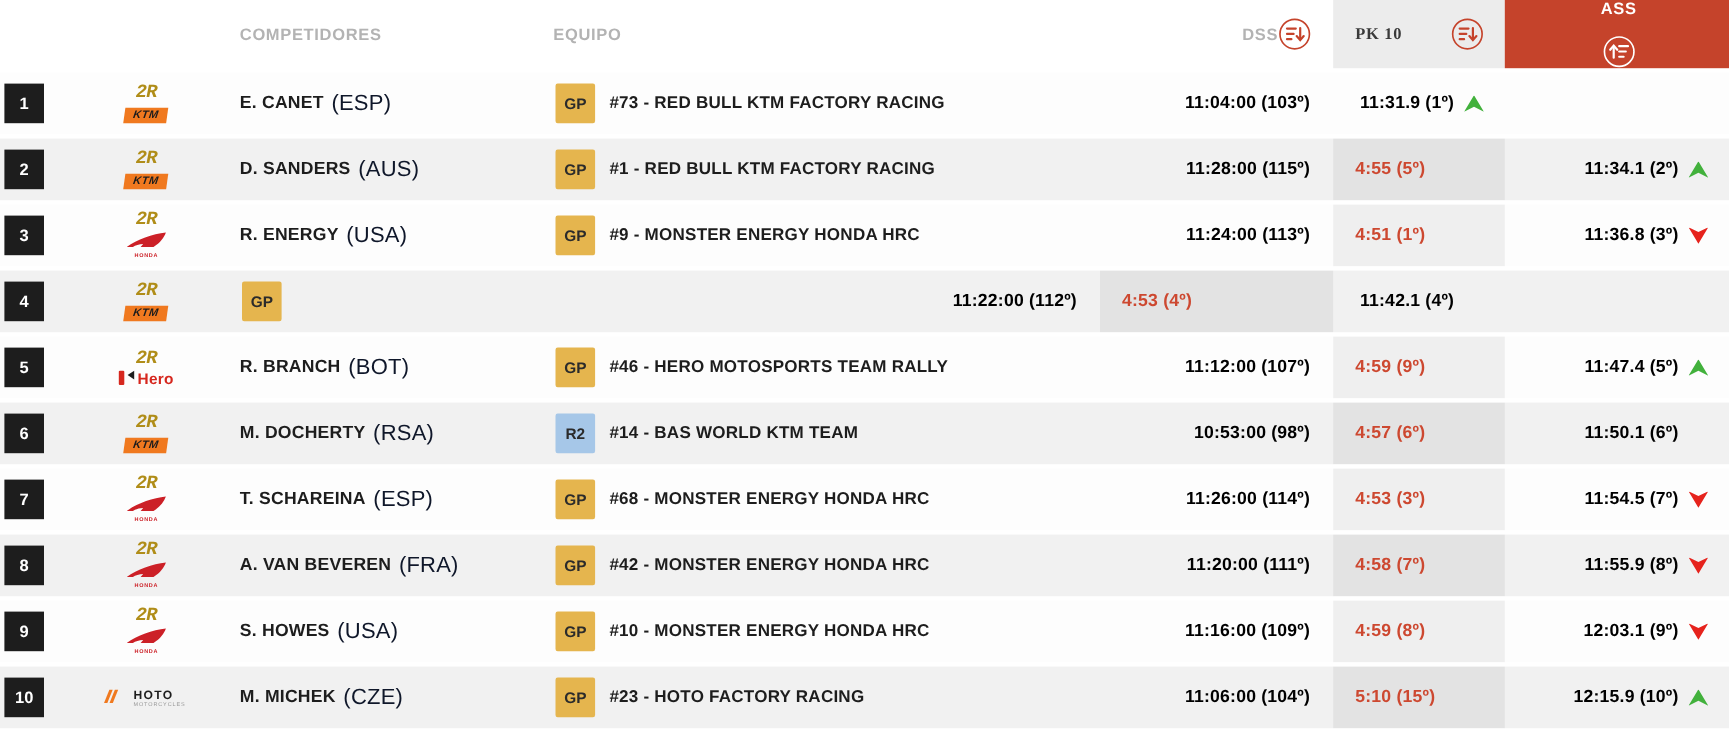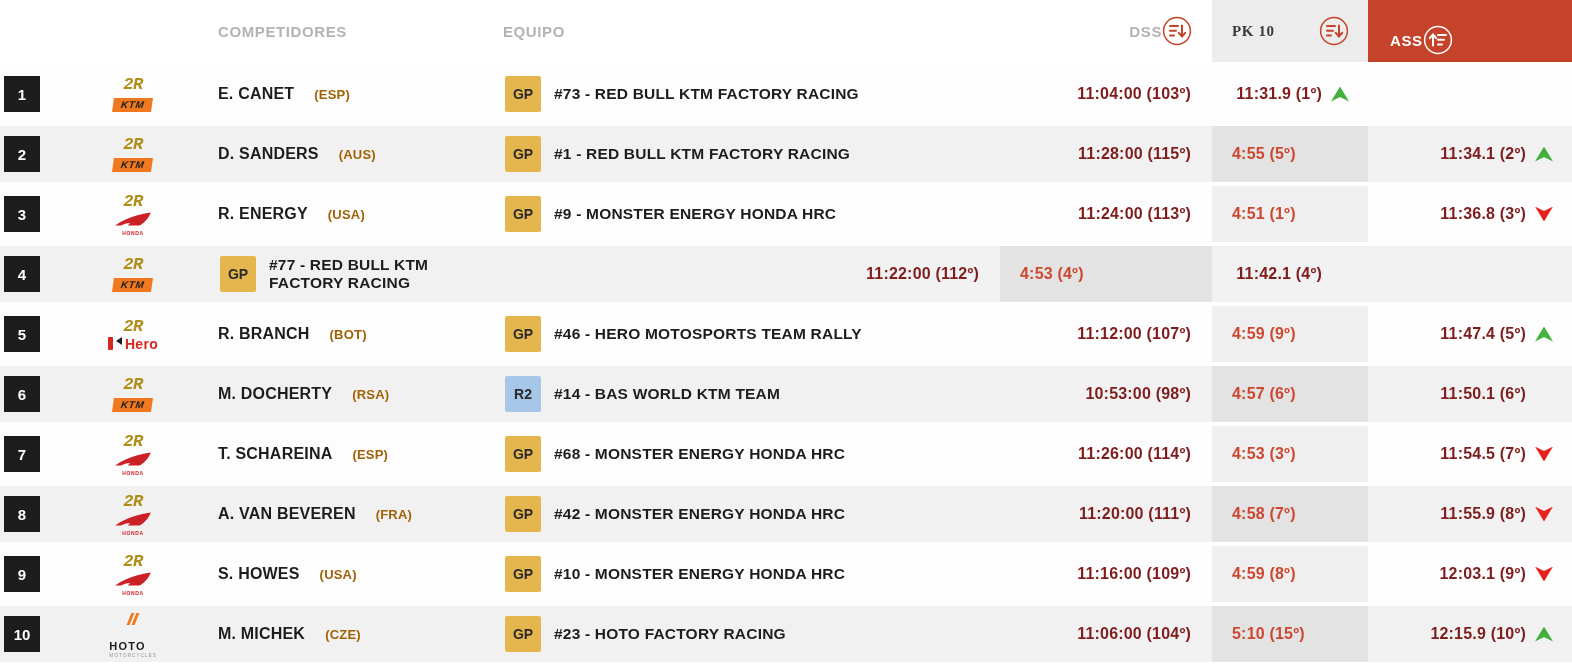--- a/index.html
+++ b/index.html
@@ -10,21 +10,21 @@
   
   .grid { display:grid; grid-template-columns:48px 170px 285px 1fr 212px 156px 204px; align-items:center; }
 
   
   .hrow { height:62px; margin-bottom:4px; background:#fff; }
   .hcell { height:62px; display:flex; align-items:center; }
   .hlabel { font-size:15px; font-weight:700; letter-spacing:.6px; color:#b3b3b3; }
   .hcell.dss { justify-content:flex-end; padding:0 20px 0 16px; }
   .hcell.pk  { justify-content:space-between; padding:0 19px 0 20px; background:#ececec;font-family:Liberation Serif, serif; }
   .hcell.pk .hlabel { color:#3a3a3a; }
-  .hcell.ass { justify-content:flex-start; padding:18px 19px 0 22px; background:var(--accent-red); }
+  .hcell.ass { justify-content:space-between; padding:0 19px 0 22px; background:var(--accent-red);flex-direction:column; }
   .hcell.ass .hlabel { color:#fff; }
   .sicon { width:30px; height:30px; color:var(--accent-red); display:block; }
   .hcell.ass .sicon { color:#fff; }
 
   
   .row { height:56px; margin-bottom:4px; background:#fdfdfd; cursor:pointer; }
   .row:nth-child(even) { background:#f1f1f1; }
   .cell { height:56px; display:flex; align-items:center; }
   .cell.pk-cell { background:rgba(0,0,0,0.055); }
 
@@ -40,41 +40,41 @@
   [data-brand="hero"]  .brand-hero  { display:flex; }
   [data-brand="hoto"]  .brand-hoto  { display:flex; }
   .ktm-box { display:inline-block; background:var(--ktm-orange); color:#1d1d1d; font-weight:800;
     font-style:italic; font-size:10px; padding:2px 8px; transform:skewX(-8deg); letter-spacing:.5px; }
   .brand-honda { text-align:center; }
   .honda-sub { font-size:5px; font-weight:700; color:var(--honda-red); letter-spacing:.6px; display:block; margin-top:1px; }
   .brand-hero { align-items:flex-start; gap:3px; }
   .hero-bar { width:5px; height:13px; background:var(--hero-red); border-radius:1px; }
   .hero-tri { width:0; height:0; border-top:4px solid transparent; border-bottom:4px solid transparent; border-right:6px solid #1d1d1d; }
   .hero-text { color:var(--hero-red); font-weight:700; font-size:14px; letter-spacing:.3px; }
-  .brand-hoto { align-items:center; gap:16px;flex-direction:column; }
+  .brand-hoto { gap:16px; }
   .hoto-mark { display:flex; gap:2px; }
   .hoto-mark i { display:block; width:3px; height:12px; background:var(--hoto-orange); transform:skewX(-22deg); }
   .hoto-col { display:flex; flex-direction:column; align-items:flex-start; gap:1px; }
   .hoto-text { font-weight:800; font-size:11px; letter-spacing:1.2px; color:#1d1d1d; }
   .hoto-sub { font-size:5px; color:#9a9a9a; letter-spacing:.8px; }
 
   
-  .name-cell { gap:20px; }
+  .name-cell { gap:7px; }
   .rider-name { font-weight:700; font-size:16px; color:#1d1d1d; letter-spacing:.2px; }
-  .rider-country { font-weight:700; font-size:13px; color:#a16207; letter-spacing:.2px; }
+  .rider-country { font-weight:400; font-size:20px; color:#0f172a; letter-spacing:.2px; }
   .team-cell { gap:13px; padding-left:2px; }
   .class-badge { width:36px; height:36px; border-radius:2px; display:flex; align-items:center;
     justify-content:center; font-weight:700; font-size:14px; color:#2b2b2b; flex:0 0 36px; }
   [data-badge-style="gold"] { background:var(--badge-gold); }
   [data-badge-style="blue"] { background:var(--badge-blue); }
   .team-name { font-weight:700; font-size:15.5px; color:#1d1d1d; letter-spacing:.2px; }
 
   
   .dss-cell { justify-content:flex-end; padding-right:21px; }
-  .time { font-weight:700; font-size:16px; color:#7f1d1d; letter-spacing:.2px; }
+  .time { font-weight:700; font-size:16px; color:#000000; letter-spacing:.2px; }
   .pk-cell { padding-left:20px; }
   .pk-time { color:var(--pk-red); }
   .ass-cell { justify-content:flex-end; padding-right:19px; }
   .trend { width:18px; height:15px; margin-left:9px; flex:0 0 18px; }
   .trend[data-trend="up"]   { background:var(--up-green);  clip-path:polygon(50% 0,100% 100%,50% 70%,0 100%); }
   .trend[data-trend="down"] { background:var(--down-red);  clip-path:polygon(0 0,50% 30%,100% 0,50% 100%); }
   .trend[data-trend="none"] { visibility:hidden; }
 </style>
 </head>
 <body>
@@ -230,21 +230,20 @@
     <div class="cell">
       <div class="pos-badge">4</div>
     </div>
     <div class="cell logo-cell" data-brand="ktm">
       <span class="logo-top">2R</span>
       <span class="brand brand-ktm"><span class="ktm-box">KTM</span></span>
 
     </div>
     <div class="cell team-cell">
       <span class="class-badge" data-badge-style="gold">GP</span>
-      <span class="team-name">#77 - RED BULL KTM FACTORY RACING</span>
     </div>
     <div class="cell dss-cell">
       <span class="time">11:22:00 (112º)</span>
     </div>
     <div class="cell pk-cell">
       <span class="time pk-time">4:53 (4º)</span>
     </div>
     <div class="cell ass-cell">
       <span class="time">11:42.1 (4º)</span>
       <span class="trend" data-trend="none"></span>

